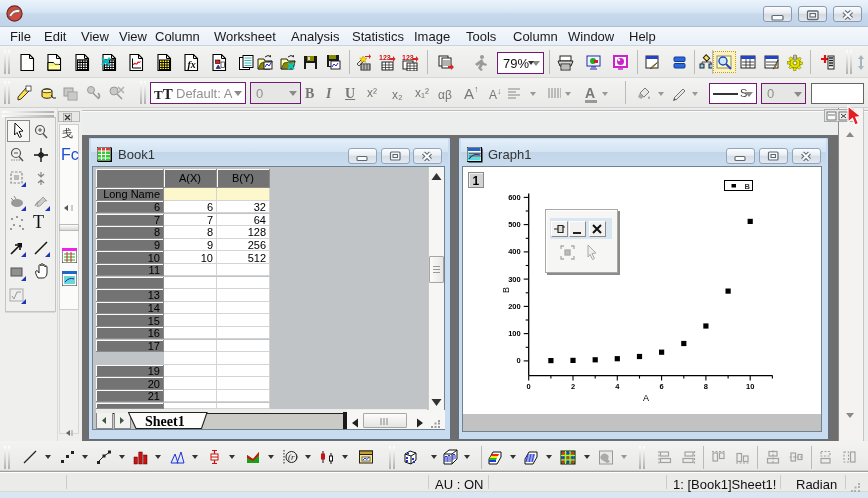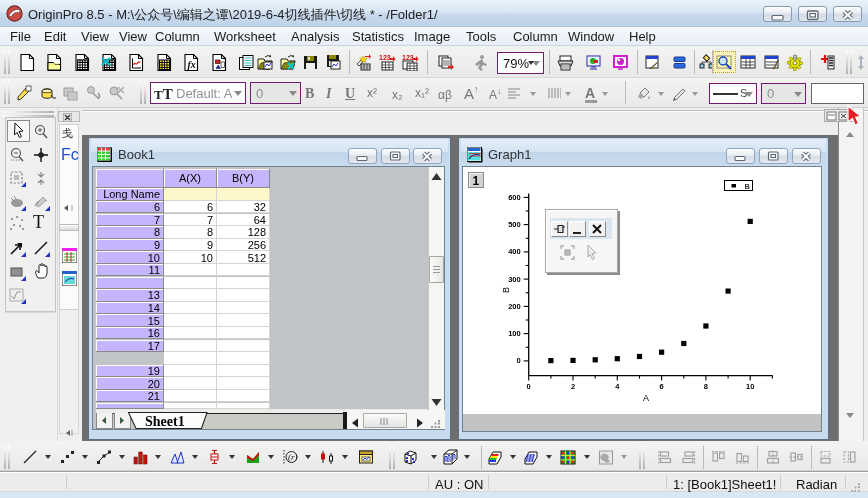--- a/index.html
+++ b/index.html
@@ -22,36 +22,35 @@
 .grip { position:absolute; width:2px; background:linear-gradient(#fff,#b0b0b0); }
 .sep { position:absolute; width:1px; background:#bbb; }
 .darr { position:absolute; width:0; height:0; border-left:3.5px solid transparent; border-right:3.5px solid transparent; border-top:4px solid #333; }
 .darr.gray { border-top-color:#999; }
 .combo { position:absolute; background:#fff; border:1px solid #701a75; font-size:13px; color:#111; }
 .combo .cbtn { position:absolute; right:3px; top:50%; margin-top:-2px; width:0; height:0; border-left:4.5px solid transparent; border-right:4.5px solid transparent; border-top:5px solid #8a8a88; }
 #status { position:absolute; left:0; top:471px; width:868px; height:21px;
   background:#ebebe9; border-top:1px solid #9f9f9d; box-shadow:inset 0 1px 0 #fff, inset 0 -1px 0 #d8d8d6; font-size:13px; color:#111; }
 .spane { position:absolute; top:4px; height:14px; width:1px; background:#cccccb; }
 .cell { position:absolute; font-size:11px; color:#000; line-height:1; }
-.hdr,.rowh { background:#c4b5fd; border-right:1px solid #898989; border-bottom:1px solid #898989;
+.hdr,.rowh { background:#737373; border-right:1px solid #898989; border-bottom:1px solid #898989;
   box-shadow:inset 1px 1px 0 #fbfbfb;padding-left:20px; }
 .dcell { background:#fff; border-right:1px solid #d4d4d4; border-bottom:1px solid #d4d4d4; }
 .tr { text-align:right; }
 .ycell { background:#fdf8cb; }
 </style>
 </head>
 <body>
 <div id="app">
 <div id="titlebar">
 <svg class="abs" style="left:6px;top:5px" width="17" height="17" viewBox="0 0 17 17">
 <circle cx="8.5" cy="8.5" r="7.6" fill="#cb4a41"></circle>
 <circle cx="8.5" cy="8.5" r="7.6" fill="none" stroke="#6e231e" stroke-width="1.1"></circle>
 <path d="M2.8 10.5 Q7.5 2.8 14.2 4.8 L13.2 7.8 Q8 6.2 5.2 11.8 Z" fill="#f5f5f5" stroke="#444" stroke-width="0.6"></path>
 </svg>
-<div id="titletext">OriginPro 8.5 - M:\公众号\编辑之谭\2019-6-4切线插件\切线 * - /Folder1/</div>
 <div class="capbtn" style="left:763px"><svg width="27" height="16">
           <rect x="8" y="8.5" width="11" height="4.5" rx="1" fill="#fbfbfb" stroke="#5c6875" stroke-width="1.2"></rect>
         </svg></div>
 <div class="capbtn" style="left:798px"><svg width="27" height="16">
           <rect x="8.5" y="4" width="10.5" height="8.5" rx="1" fill="#fbfbfb" stroke="#5c6875" stroke-width="1.3"></rect>
           <rect x="11" y="6.5" width="5.5" height="3.5" fill="none" stroke="#5c6875" stroke-width="1.2"></rect>
         </svg></div>
 <div class="capbtn" style="left:833px"><svg width="27" height="16">
           <path d="M10 4.5 L17.5 11.5 M17.5 4.5 L10 11.5" stroke="#5c6875" stroke-width="4.4"></path>
           <path d="M10 4.5 L17.5 11.5 M17.5 4.5 L10 11.5" stroke="#fbfbfb" stroke-width="2.1"></path>

